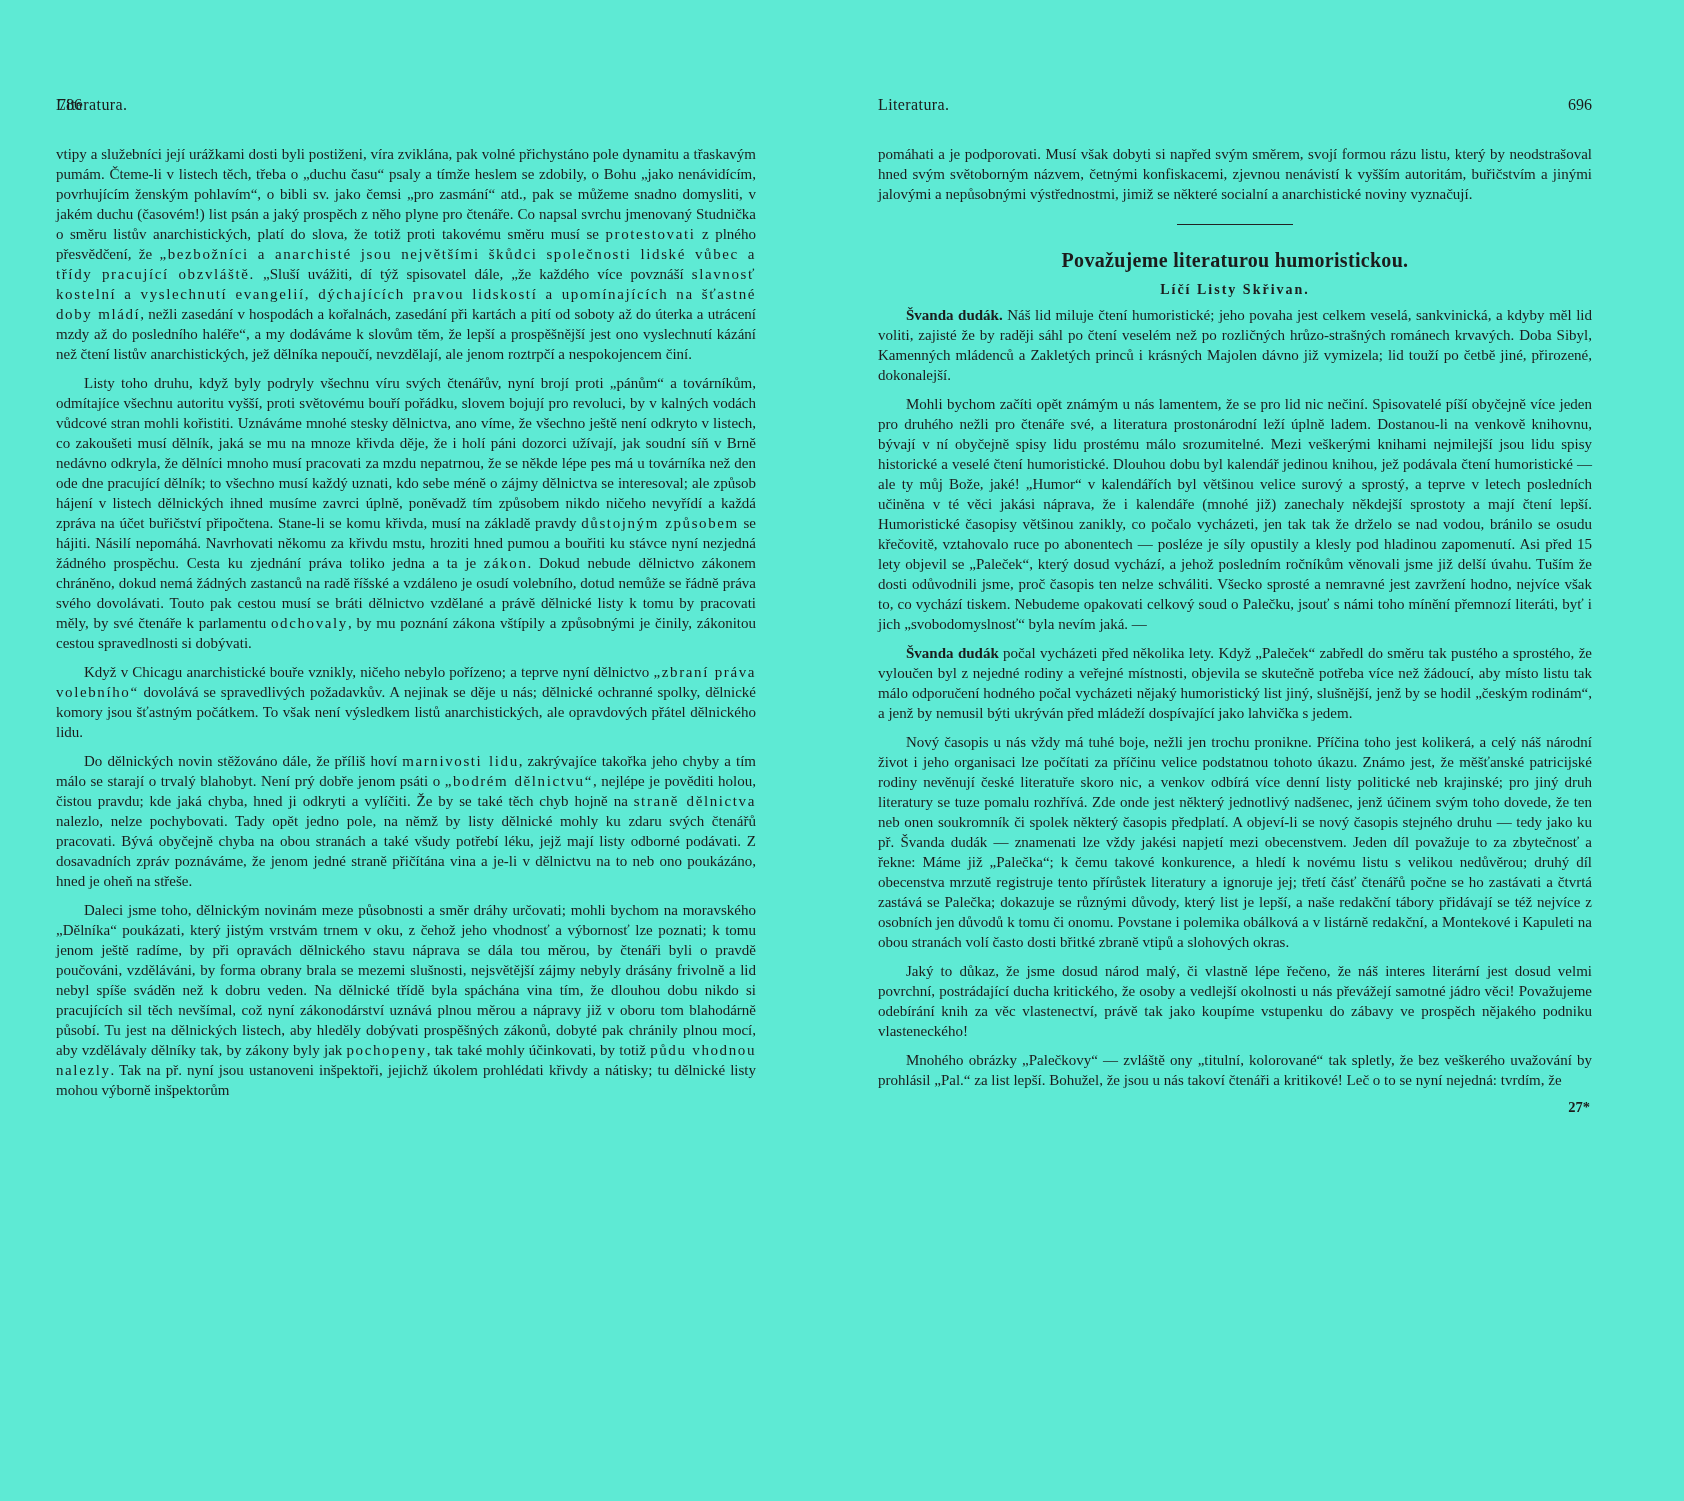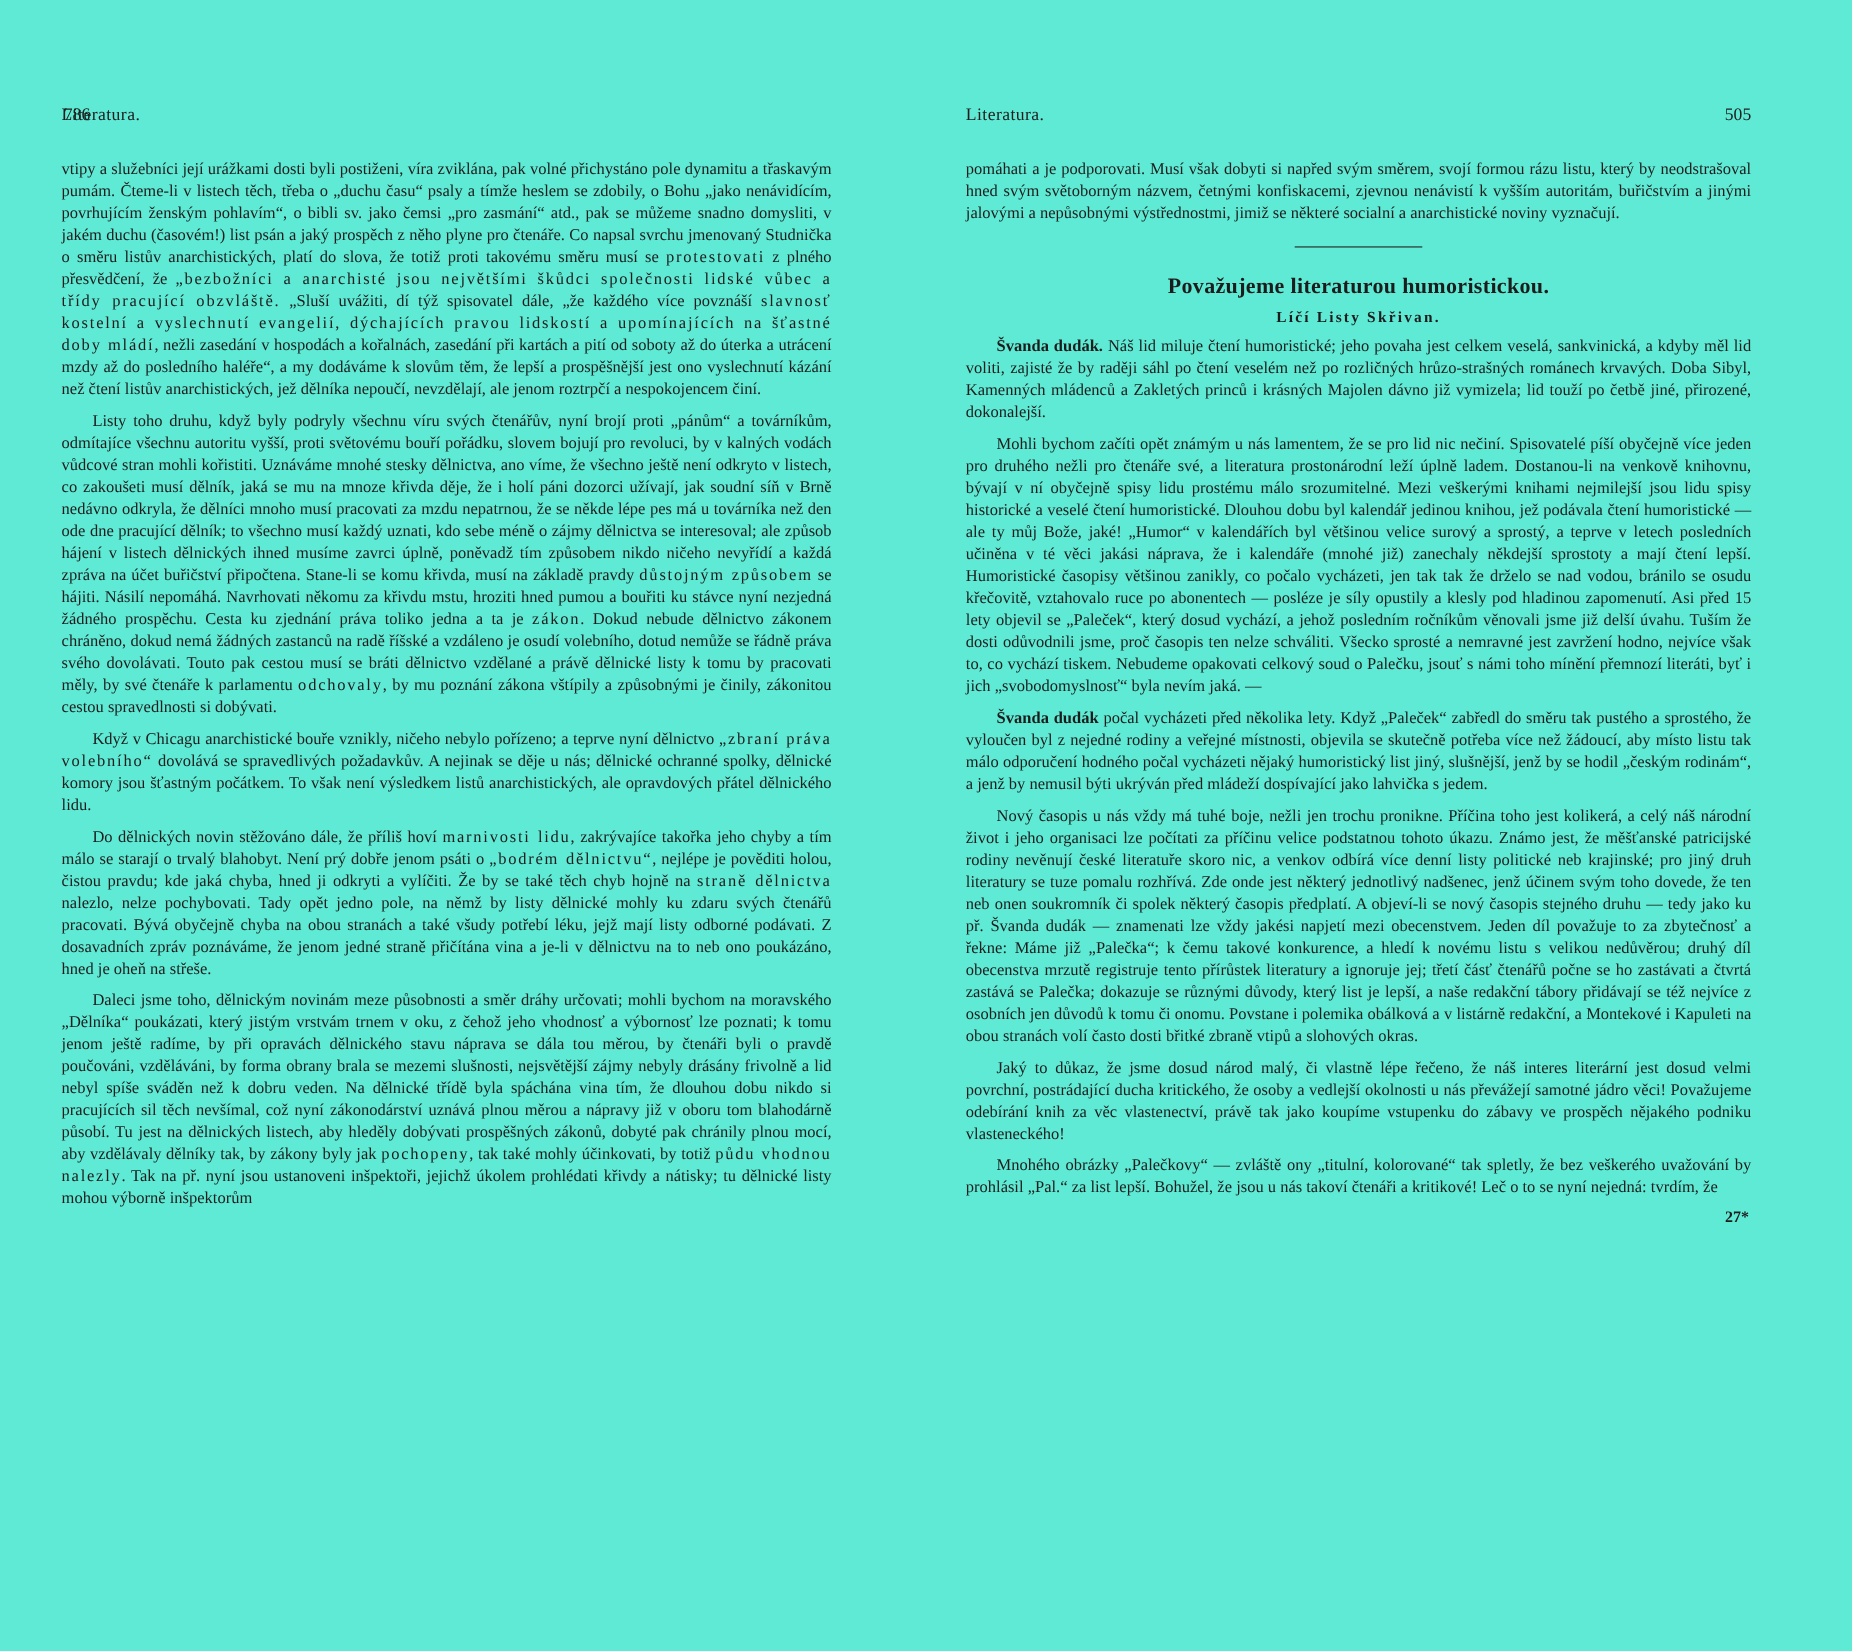--- a/index.html
+++ b/index.html
@@ -96,21 +96,21 @@
     <p class="body-par no-indent"><span>vtipy a služebníci její urážkami dosti byli postiženi, víra zviklána, pak volné přichystáno pole dynamitu a třaskavým pumám. Čteme-li v listech těch, třeba o „duchu času“ psaly a tímže heslem se zdobily, o Bohu „jako nenávidícím, povrhujícím ženským pohlavím“, o bibli sv. jako čemsi „pro zasmání“ atd., pak se můžeme snadno domysliti, v jakém duchu (časovém!) list psán a jaký prospěch z něho plyne pro čtenáře. Co napsal svrchu jmenovaný Studnička o směru listův anarchistických, platí do slova, že totiž proti takovému směru musí se </span><span class="sp">protestovati</span><span> z plného přesvědčení, že </span><span class="sp">„bezbožníci a anarchisté jsou největšími škůdci společnosti lidské vůbec a třídy pracující obzvláště.</span><span> „Sluší uvážiti, dí týž spisovatel dále, „že každého více povznáší </span><span class="sp">slavnosť kostelní a vyslechnutí evangelií, dýchajících pravou lidskostí a upomínajících na šťastné doby mládí</span><span>, nežli zasedání v hospodách a kořalnách, zasedání při kartách a pití od soboty až do úterka a utrácení mzdy až do posledního haléře“, a my dodáváme k slovům těm, že lepší a prospěšnější jest ono vyslechnutí kázání než čtení listův anarchistických, jež dělníka nepoučí, nevzdělají, ale jenom roztrpčí a nespokojencem činí.</span></p>
     <p class="body-par"><span>Listy toho druhu, když byly podryly všechnu víru svých čtenářův, nyní brojí proti „pánům“ a továrníkům, odmítajíce všechnu autoritu vyšší, proti světovému bouří pořádku, slovem bojují pro revoluci, by v kalných vodách vůdcové stran mohli kořistiti. Uznáváme mnohé stesky dělnictva, ano víme, že všechno ještě není odkryto v listech, co zakoušeti musí dělník, jaká se mu na mnoze křivda děje, že i holí páni dozorci užívají, jak soudní síň v Brně nedávno odkryla, že dělníci mnoho musí pracovati za mzdu nepatrnou, že se někde lépe pes má u továrníka než den ode dne pracující dělník; to všechno musí každý uznati, kdo sebe méně o zájmy dělnictva se interesoval; ale způsob hájení v listech dělnických ihned musíme zavrci úplně, poněvadž tím způsobem nikdo ničeho nevyřídí a každá zpráva na účet buřičství připočtena. Stane-li se komu křivda, musí na základě pravdy </span><span class="sp">důstojným způsobem</span><span> se hájiti. Násilí nepomáhá. Navrhovati někomu za křivdu mstu, hroziti hned pumou a bouřiti ku stávce nyní nezjedná žádného prospěchu. Cesta ku zjednání práva toliko jedna a ta je </span><span class="sp">zákon</span><span>. Dokud nebude dělnictvo zákonem chráněno, dokud nemá žádných zastanců na radě říšské a vzdáleno je osudí volebního, dotud nemůže se řádně práva svého dovolávati. Touto pak cestou musí se bráti dělnictvo vzdělané a právě dělnické listy k tomu by pracovati měly, by své čtenáře k parlamentu </span><span class="sp">odchovaly</span><span>, by mu poznání zákona vštípily a způsobnými je činily, zákonitou cestou spravedlnosti si dobývati.</span></p>
     <p class="body-par"><span>Když v Chicagu anarchistické bouře vznikly, ničeho nebylo pořízeno; a teprve nyní dělnictvo </span><span class="sp">„zbraní práva volebního“</span><span> dovolává se spravedlivých požadavkův. A nejinak se děje u nás; dělnické ochranné spolky, dělnické komory jsou šťastným počátkem. To však není výsledkem listů anarchistických, ale opravdových přátel dělnického lidu.</span></p>
     <p class="body-par"><span>Do dělnických novin stěžováno dále, že příliš hoví </span><span class="sp">marnivosti lidu</span><span>, zakrývajíce takořka jeho chyby a tím málo se starají o trvalý blahobyt. Není prý dobře jenom psáti o </span><span class="sp">„bodrém dělnictvu“</span><span>, nejlépe je pověditi holou, čistou pravdu; kde jaká chyba, hned ji odkryti a vylíčiti. Že by se také těch chyb hojně na </span><span class="sp">straně dělnictva</span><span> nalezlo, nelze pochybovati. Tady opět jedno pole, na němž by listy dělnické mohly ku zdaru svých čtenářů pracovati. Bývá obyčejně chyba na obou stranách a také všudy potřebí léku, jejž mají listy odborné podávati. Z dosavadních zpráv poznáváme, že jenom jedné straně přičítána vina a je-li v dělnictvu na to neb ono poukázáno, hned je oheň na střeše.</span></p>
     <p class="body-par"><span>Daleci jsme toho, dělnickým novinám meze působnosti a směr dráhy určovati; mohli bychom na moravského „Dělníka“ poukázati, který jistým vrstvám trnem v oku, z čehož jeho vhodnosť a výbornosť lze poznati; k tomu jenom ještě radíme, by při opravách dělnického stavu náprava se dála tou měrou, by čtenáři byli o pravdě poučováni, vzděláváni, by forma obrany brala se mezemi slušnosti, nejsvětější zájmy nebyly drásány frivolně a lid nebyl spíše sváděn než k dobru veden. Na dělnické třídě byla spáchána vina tím, že dlouhou dobu nikdo si pracujících sil těch nevšímal, což nyní zákonodárství uznává plnou měrou a nápravy již v oboru tom blahodárně působí. Tu jest na dělnických listech, aby hleděly dobývati prospěšných zákonů, dobyté pak chránily plnou mocí, aby vzdělávaly dělníky tak, by zákony byly jak </span><span class="sp">pochopeny</span><span>, tak také mohly účinkovati, by totiž </span><span class="sp">půdu vhodnou nalezly</span><span>. Tak na př. nyní jsou ustanoveni inšpektoři, jejichž úkolem prohlédati křivdy a nátisky; tu dělnické listy mohou výborně inšpektorům</span></p>
   </div>
 
   <div class="page page-right">
     <div class="page-header">
       <span class="running-title">Literatura.</span>
-      <span class="page-number">505</span>
+      <span class="page-number">696</span>
     </div>
     <p class="body-par no-indent">pomáhati a je podporovati. Musí však dobyti si napřed svým směrem, svojí formou rázu listu, který by neodstrašoval hned svým světoborným názvem, četnými konfiskacemi, zjevnou nenávistí k vyšším autoritám, buřičstvím a jinými jalovými a nepůsobnými výstřednostmi, jimiž se některé socialní a anarchistické noviny vyznačují.</p>
 
     <div class="section-divider"></div>
 
     <h2 class="article-title">Považujeme literaturou humoristickou.</h2>
     <div class="article-byline">Líčí Listy Skřivan.</div>
 
     <p class="body-par"><span class="b">Švanda dudák.</span><span> Náš lid miluje čtení humoristické; jeho povaha jest celkem veselá, sankvinická, a kdyby měl lid voliti, zajisté že by raději sáhl po čtení veselém než po rozličných hrůzo-strašných románech krvavých. Doba Sibyl, Kamenných mládenců a Zakletých princů i krásných Majolen dávno již vymizela; lid touží po četbě jiné, přirozené, dokonalejší.</span></p>
     <p class="body-par">Mohli bychom začíti opět známým u nás lamentem, že se pro lid nic nečiní. Spisovatelé píší obyčejně více jeden pro druhého nežli pro čtenáře své, a literatura prostonárodní leží úplně ladem. Dostanou-li na venkově knihovnu, bývají v ní obyčejně spisy lidu prostému málo srozumitelné. Mezi veškerými knihami nejmilejší jsou lidu spisy historické a veselé čtení humoristické. Dlouhou dobu byl kalendář jedinou knihou, jež podávala čtení humoristické — ale ty můj Bože, jaké! „Humor“ v kalendářích byl většinou velice surový a sprostý, a teprve v letech posledních učiněna v té věci jakási náprava, že i kalendáře (mnohé již) zanechaly někdejší sprostoty a mají čtení lepší. Humoristické časopisy většinou zanikly, co počalo vycházeti, jen tak tak že drželo se nad vodou, bránilo se osudu křečovitě, vztahovalo ruce po abonentech — posléze je síly opustily a klesly pod hladinou zapomenutí. Asi před 15 lety objevil se „Paleček“, který dosud vychází, a jehož posledním ročníkům věnovali jsme již delší úvahu. Tuším že dosti odůvodnili jsme, proč časopis ten nelze schváliti. Všecko sprosté a nemravné jest zavržení hodno, nejvíce však to, co vychází tiskem. Nebudeme opakovati celkový soud o Palečku, jsouť s námi toho mínění přemnozí literáti, byť i jich „svobodomyslnosť“ byla nevím jaká. —</p>

